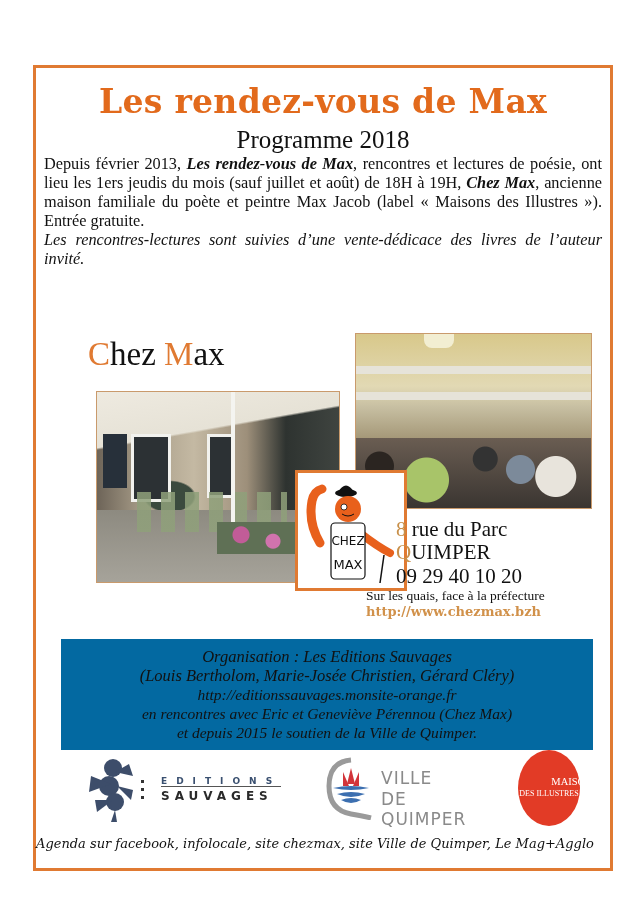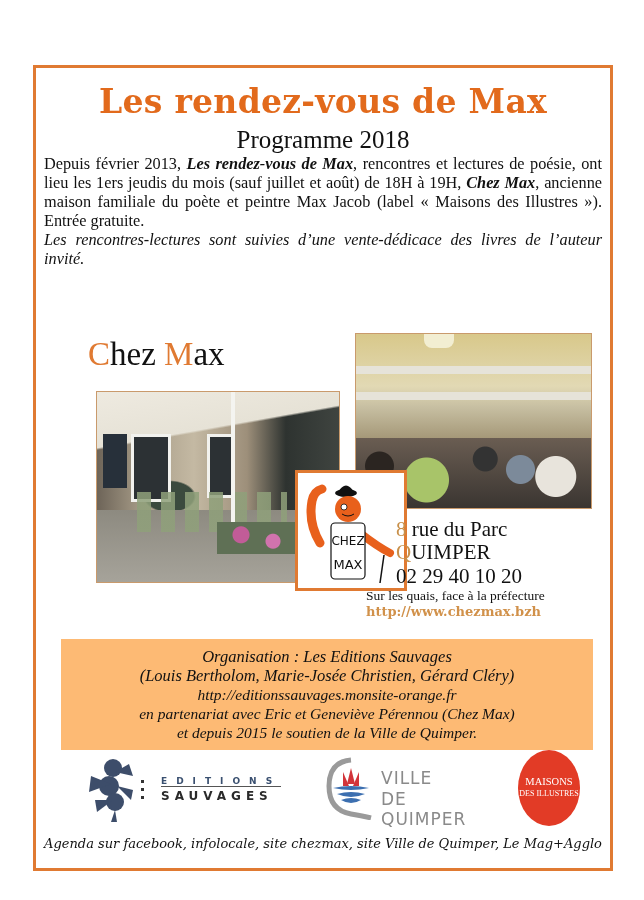--- a/index.html
+++ b/index.html
@@ -40,36 +40,36 @@
   .photo-reading .lamp { position:absolute; left:68px; top:0; width:30px; height:14px; background:#f2eed2; border-radius:0 0 8px 8px; }
   .logo-box { position:absolute; left:259px; top:402px; width:106px; height:115px; background:#ffffff; border:3px solid #e07a32; }
   .logo-box svg { position:absolute; left:0; top:0; }
   .address { position:absolute; left:360px; top:450px; width:215px; text-align:left; font-family:"Liberation Serif", serif; color:#111; }
   .address .l1 { font-size:21px; line-height:23px; }
   .address .l2 { font-size:21px; line-height:23px; }
   .address .l3 { font-size:21px; line-height:24px; }
   .address .accent { color:#c8904a; }
   .address .l4 { font-size:13.5px; font-weight:normal; line-height:16px; margin-left:-30px; width:270px; }
   .address .l5 { font-size:13px; font-weight:bold; color:#d1914a; line-height:16px; margin-left:-30px; width:270px; font-family:"DejaVu Serif", serif; }
-  .org-box { position:absolute; left:25px; top:571px; width:532px; height:111px; background:#fdba74; text-align:center; font-family:"Liberation Serif", serif; font-style:italic; color:#111; }
+  .org-box { position:absolute; left:25px; top:571px; width:532px; height:111px; background:#0369a1; text-align:center; font-family:"Liberation Serif", serif; font-style:italic; color:#111; }
   .org-box .line { font-size:16.5px; line-height:19px; }
   .org-box .first { padding-top:8px; }
   .org-box .small { font-size:15.5px; }
   .logos { position:absolute; left:0; top:688px; width:100%; height:70px; }
   .logo-es { position:absolute; left:45px; top:0; width:190px; height:65px; }
   .logo-es .es-l1 { position:absolute; left:80px; top:20px; font-family:"DejaVu Sans", sans-serif; font-size:9px; letter-spacing:9px; color:#3a5070; font-weight:bold; border-bottom:1px solid #555; }
   .logo-es .es-l2 { position:absolute; left:80px; top:33px; font-family:"DejaVu Sans", sans-serif; font-size:12px; letter-spacing:5px; color:#2a2a2a; font-weight:bold; }
   .logo-q { position:absolute; left:287px; top:0; width:150px; height:65px; }
   .logo-q .q1, .logo-q .q2 { position:absolute; left:58px; font-family:"DejaVu Sans", sans-serif; color:#8a8a8a; font-size:17px; letter-spacing:1px; }
   .logo-q .q1 { top:12px; }
   .logo-q .q2 { top:33px; }
   .logo-mi { position:absolute; left:482px; top:-6px; width:62px; height:76px; border-radius:50%; background:#e23b26; color:#fff; text-align:center; font-family:"Liberation Serif", serif; }
-  .logo-mi .m1 { position:absolute; top:26px; left:0; width:100%; font-size:10.5px; line-height:11px; }
+  .logo-mi .m1 { position:absolute; top:26px; left:0; width:100%; font-size:10.5px; line-height:11px;padding-left:26px; }
   .logo-mi .m2 { position:absolute; top:38px; left:0; width:100%; font-size:10px; line-height:11px; }
-  .footer-line { position:absolute; left:0; top:768px; width:100%; text-align:center; font-family:"DejaVu Serif", serif; font-style:italic; font-size:13px; color:#111; }
+  .footer-line { position:absolute; left:0; top:768px; width:100%; text-align:left; font-family:"DejaVu Serif", serif; font-style:italic; font-size:13px; color:#111; }
 </style>
 </head>
 <body>
 
 <div class="frame">
 
   <div class="title">Les rendez-vous de Max</div>
   <div class="subtitle">Programme 2018</div>
 
   <div class="intro">
@@ -108,30 +108,30 @@
       <line x1="86" y1="82" x2="82" y2="110" stroke="#111" stroke-width="1.5"></line>
       <rect x="33" y="50" width="34" height="56" rx="4" fill="#fff" stroke="#111" stroke-width="1.2"></rect>
       <text x="50" y="72" text-anchor="middle" font-family="DejaVu Sans, sans-serif" font-size="12" fill="#111">CHEZ</text>
       <text x="50" y="96" text-anchor="middle" font-family="DejaVu Sans, sans-serif" font-size="13" fill="#111">MAX</text>
     </svg>
   </div>
 
   <div class="address">
     <div class="l1"><span class="accent">8</span><span> rue du Parc</span></div>
     <div class="l2"><span class="accent">Q</span><span>UIMPER</span></div>
-    <div class="l3">02 29 40 10 20</div>
+    <div class="l3">09 29 40 10 20</div>
     <div class="l4">Sur les quais, face à la préfecture</div>
     <div class="l5">http://www.chezmax.bzh</div>
   </div>
 
   <div class="org-box">
     <div class="line first">Organisation : Les Editions Sauvages</div>
     <div class="line">(Louis Bertholom, Marie-Josée Christien, Gérard Cléry)</div>
     <div class="line small">http://editionssauvages.monsite-orange.fr</div>
-    <div class="line small">en partenariat avec Eric et Geneviève Pérennou (Chez Max)</div>
+    <div class="line small">en rencontres avec Eric et Geneviève Pérennou (Chez Max)</div>
     <div class="line small">et depuis 2015 le soutien de la Ville de Quimper.</div>
   </div>
 
   <div class="logos">
     <div class="logo-es">
       <svg width="70" height="66" viewBox="0 0 70 66" style="position:absolute;left:0;top:0;">
         <g fill="#3d4d6a">
           <circle cx="32" cy="12" r="9"></circle>
           <circle cx="28" cy="30" r="10"></circle>
           <circle cx="34" cy="46" r="9"></circle>

